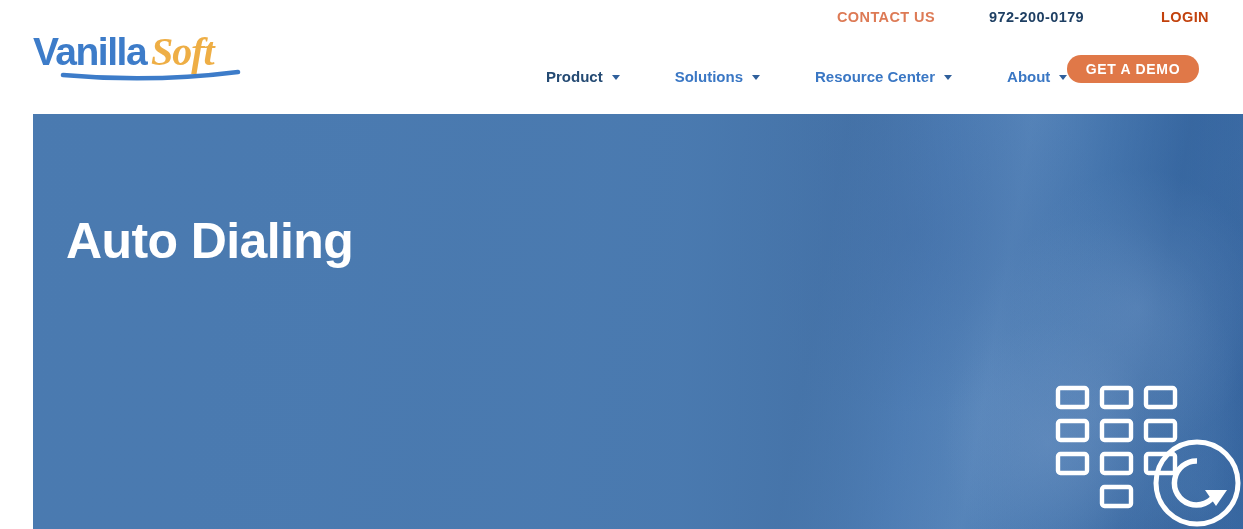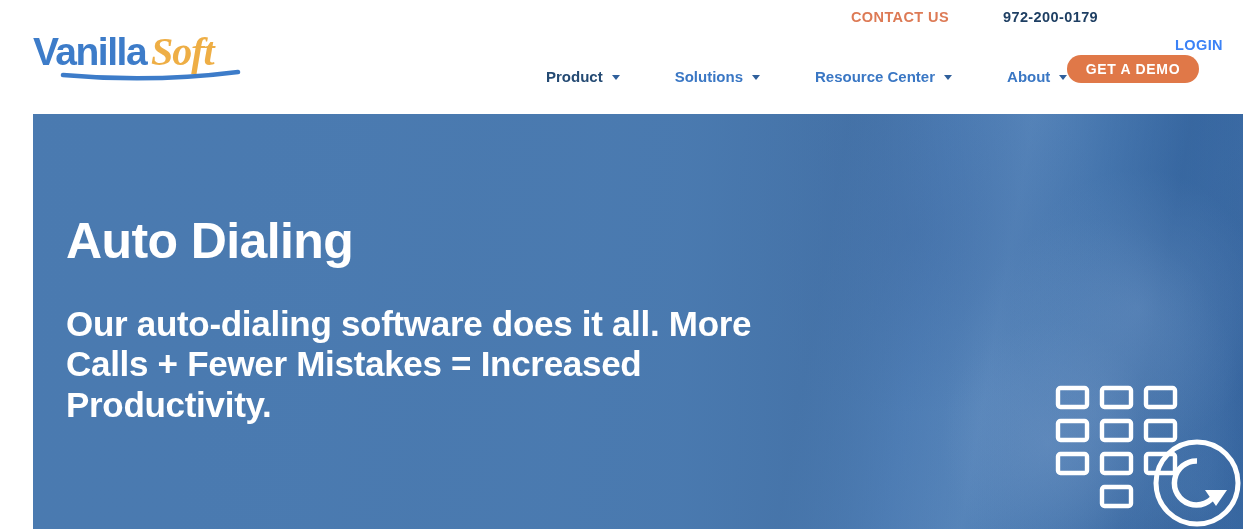--- a/index.html
+++ b/index.html
@@ -16,28 +16,28 @@
     position:absolute; left:0; top:0; width:1243px; height:114px;
     background:#ffffff; z-index:10;
   }
   .logo {
     position:absolute; left:33px; top:27px;
     width:220px; height:58px;
   }
   .logo svg { display:block; }
 
   .topbar {
-    position:absolute; right:20px; top:9px;
-    display:flex; gap:0;
+    position:absolute; right:34px; top:9px;
+    display:flex; align-items:center; gap:0;
     font-size:14.5px; font-weight:bold; letter-spacing:.4px;
   }
   .topbar a { text-decoration:none; display:block; }
   .contact-us { color:#dd7a55; padding:0 0 0 0; margin-right:54px; }
   .phone-num  { color:#1e3f63; margin-right:77px; }
-  .login-link { color:#3b82f6;margin-top:28px; }
+  .login-link { color:#c2410c; }
 
   .mainnav {
     position:absolute; left:0; top:56px; width:1243px; height:46px;
   }
   .navitems {
     position:absolute; left:546px; top:0;
     display:flex; align-items:center; gap:0;
     height:40px;
   }
   .navitem {
@@ -163,21 +163,20 @@
     </nav>
   </div>
 
   <section class="hero">
 
     <div class="hero-photo"></div>
     <div class="hero-tint"></div>
 
     <div class="hero-content">
       <h1 class="hero-title">Auto Dialing</h1>
-      <p class="hero-sub">Our auto-dialing software does it all. More Calls + Fewer Mistakes = Increased Productivity.</p>
     </div>
 
     <div class="keypad-graphic">
       <svg width="220" height="150" viewBox="0 0 220 150">
         <g fill="none" stroke="#ffffff" stroke-width="4.4">
           <rect x="2" y="2" width="29" height="19" rx="2.5"></rect>
           <rect x="46" y="2" width="29" height="19" rx="2.5"></rect>
           <rect x="90" y="2" width="29" height="19" rx="2.5"></rect>
 
           <rect x="2" y="35" width="29" height="19" rx="2.5"></rect>

